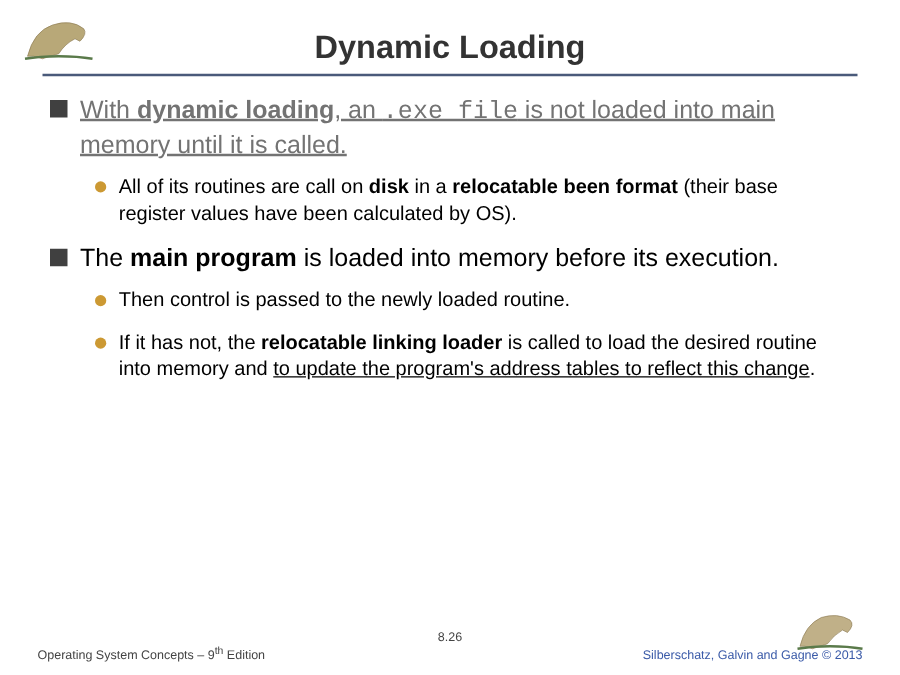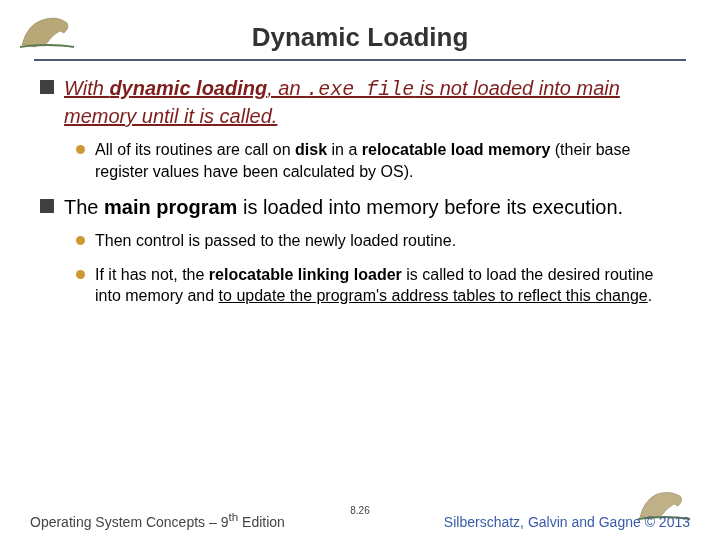--- a/index.html
+++ b/index.html
@@ -51,23 +51,22 @@
     width: 14px;
     height: 14px;
     background: #404040;
     flex-shrink: 0;
     margin-top: 5px;
     margin-right: 10px;
   }
   .l1-text {
     font-size: 20px;
     line-height: 1.3;
-    color: #7f1d1d;
+    color: #737373;
     text-decoration: underline;
-    font-style: italic;
   }
   .bullet-l2 {
     display: flex;
     align-items: flex-start;
     margin-left: 36px;
     margin-bottom: 12px;
   }
   .disc {
     width: 9px;
     height: 9px;
@@ -92,21 +91,21 @@
   .uline { text-decoration: underline; }
   .footer {
     position: absolute;
     bottom: 10px;
     left: 0;
     width: 720px;
     padding: 0 30px;
     display: flex;
     justify-content: space-between;
     align-items: flex-end;
-    font-size: 14px;
+    font-size: 10px;
     color: #444;
   }
   .footer-center { 
     position: absolute;
     left: 50%;
     transform: translateX(-50%);
     bottom: 24px;
     font-size: 10px;
     color: #444;
   }
@@ -131,21 +130,21 @@
   <div class="bullet-l1">
     <div class="square"></div>
     <div class="l1-text">
       <span>With </span><span class="bold">dynamic loading</span><span>, an </span><span class="mono">.exe file</span><span> is not loaded into main memory until it is called.</span>
     </div>
   </div>
 
   <div class="bullet-l2">
     <div class="disc"></div>
     <div class="l2-text">
-      <span>All of its routines are call on </span><span class="bold">disk</span><span> in a </span><span class="bold">relocatable load memory</span><span> (their base register values have been calculated by OS).</span>
+      <span>All of its routines are call on </span><span class="bold">disk</span><span> in a </span><span class="bold">relocatable been format</span><span> (their base register values have been calculated by OS).</span>
     </div>
   </div>
 
   <div class="bullet-l1" style="margin-top:6px;">
     <div class="square"></div>
     <div class="l1-plain">
       <span>The </span><span class="bold">main program</span><span> is loaded into memory before its execution.</span>
     </div>
   </div>
 

